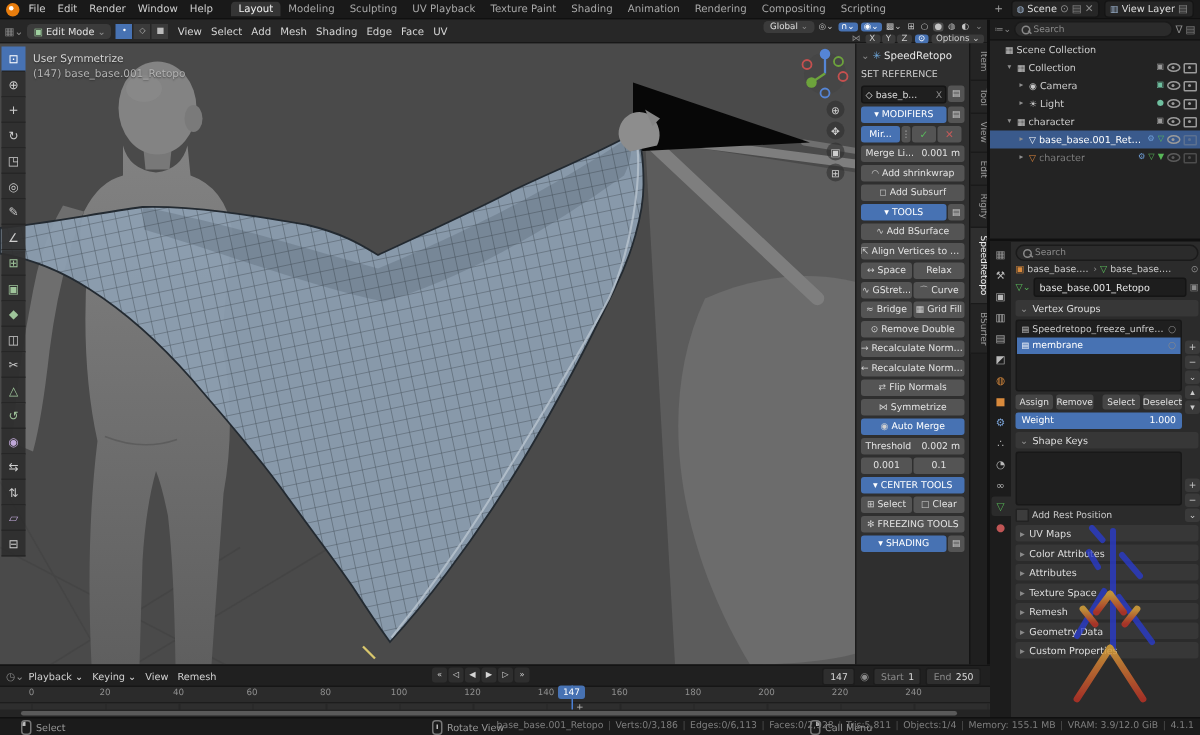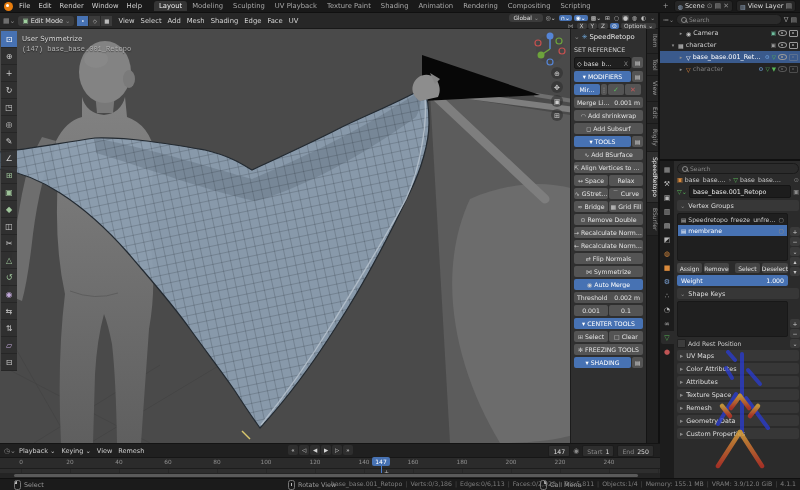--- a/index.html
+++ b/index.html
@@ -38,21 +38,21 @@
   #vph-right{position:absolute;right:144px;top:13px;width:260px;height:16px;display:flex;
              flex-direction:column;justify-content:center;align-items:flex-end;gap:1px;}
   .minirow{display:flex;align-items:center;gap:2px;font-size:5.8px;color:#c5c5c5;}
   .mini{padding:0 1px;}
   .mini.blue{background:#4772b3;border-radius:2px;color:#fff;padding:0 2px;}
   .axbtn{background:#3b3b3b;border-radius:2px;padding:0 3px;color:#ccc;}
 
   
   #viewport{left:0;top:29px;width:660px;height:414px;background:#4a4a4a;overflow:hidden;}
   #vp-overlay{left:22px;top:34px;color:#d6d6d6;font-size:7px;line-height:10px;text-shadow:0 1px 1px rgba(0,0,0,.5);}
-  #vp-overlay .l2{color:#b3b3b3;font-family:Liberation Mono, monospace;}
+  #vp-overlay .l2{color:#b3b3b3;}
   #toolbar{left:1px;top:31px;width:17px;display:flex;flex-direction:column;gap:0;}
   .tool{width:16px;height:16px;display:flex;align-items:center;justify-content:center;background:#2e2e2eee;
         font-size:8px;color:#cdcdcd;border-bottom:1px solid #262626;}
   .tool.active{background:#4772b3;color:#fff;}
 
   
   #sidebar{left:570px;top:29px;width:76px;height:414px;background:#2fSandbox;}
   #sidebar{background:#2f2f2f;border-left:1px solid #1c1c1c;box-sizing:border-box;padding:3px 3px;overflow:hidden;}
   .sp-title{display:flex;align-items:center;gap:2px;font-size:6.8px;color:#e8e8e8;margin:1px 0 3px 0;}
   .sp-label{font-size:6.3px;color:#d0d0d0;margin:2px 0;}
@@ -560,25 +560,46 @@
     <div id="outliner-hdr">
       <span class="dim" style="font-size:6px">≔⌄</span>
       <span class="searchbox">
         <span class="mag"></span>
         <span>Search</span>
       </span>
       <span class="dim">∇</span>
       <span class="dim">▤</span>
     </div>
     <div id="outliner-rows">
+        <div class="orow" style="padding-left: 2px;">
+          <span class="oarr"></span>
+          <span class="oicon" style="color: rgb(200, 200, 200);">▦</span>
+          <span class="olabel">Scene Collection</span>
+        </div>
+        <div class="orow" style="padding-left: 10px;">
+          <span class="oarr">▾</span>
+          <span class="oicon" style="color: rgb(200, 200, 200);">▦</span>
+          <span class="olabel">Collection</span>
+          <span class="oex" style="color: rgb(154, 154, 154);">▣</span>
+          <span class="t-eye"></span>
+          <span class="t-cam"></span>
+        </div>
         <div class="orow" style="padding-left: 18px;">
           <span class="oarr">▸</span>
           <span class="oicon" style="color: rgb(200, 200, 200);">◉</span>
           <span class="olabel">Camera</span>
           <span class="oex" style="color: rgb(111, 191, 159);">▣</span>
+          <span class="t-eye"></span>
+          <span class="t-cam"></span>
+        </div>
+        <div class="orow" style="padding-left: 18px;">
+          <span class="oarr">▸</span>
+          <span class="oicon" style="color: rgb(200, 200, 200);">☀</span>
+          <span class="olabel">Light</span>
+          <span class="oex" style="color: rgb(111, 191, 159);">●</span>
           <span class="t-eye"></span>
           <span class="t-cam"></span>
         </div>
         <div class="orow" style="padding-left: 10px;">
           <span class="oarr">▾</span>
           <span class="oicon" style="color: rgb(200, 200, 200);">▦</span>
           <span class="olabel">character</span>
           <span class="oex" style="color: rgb(154, 154, 154);">▣</span>
           <span class="t-eye"></span>
           <span class="t-cam"></span>

